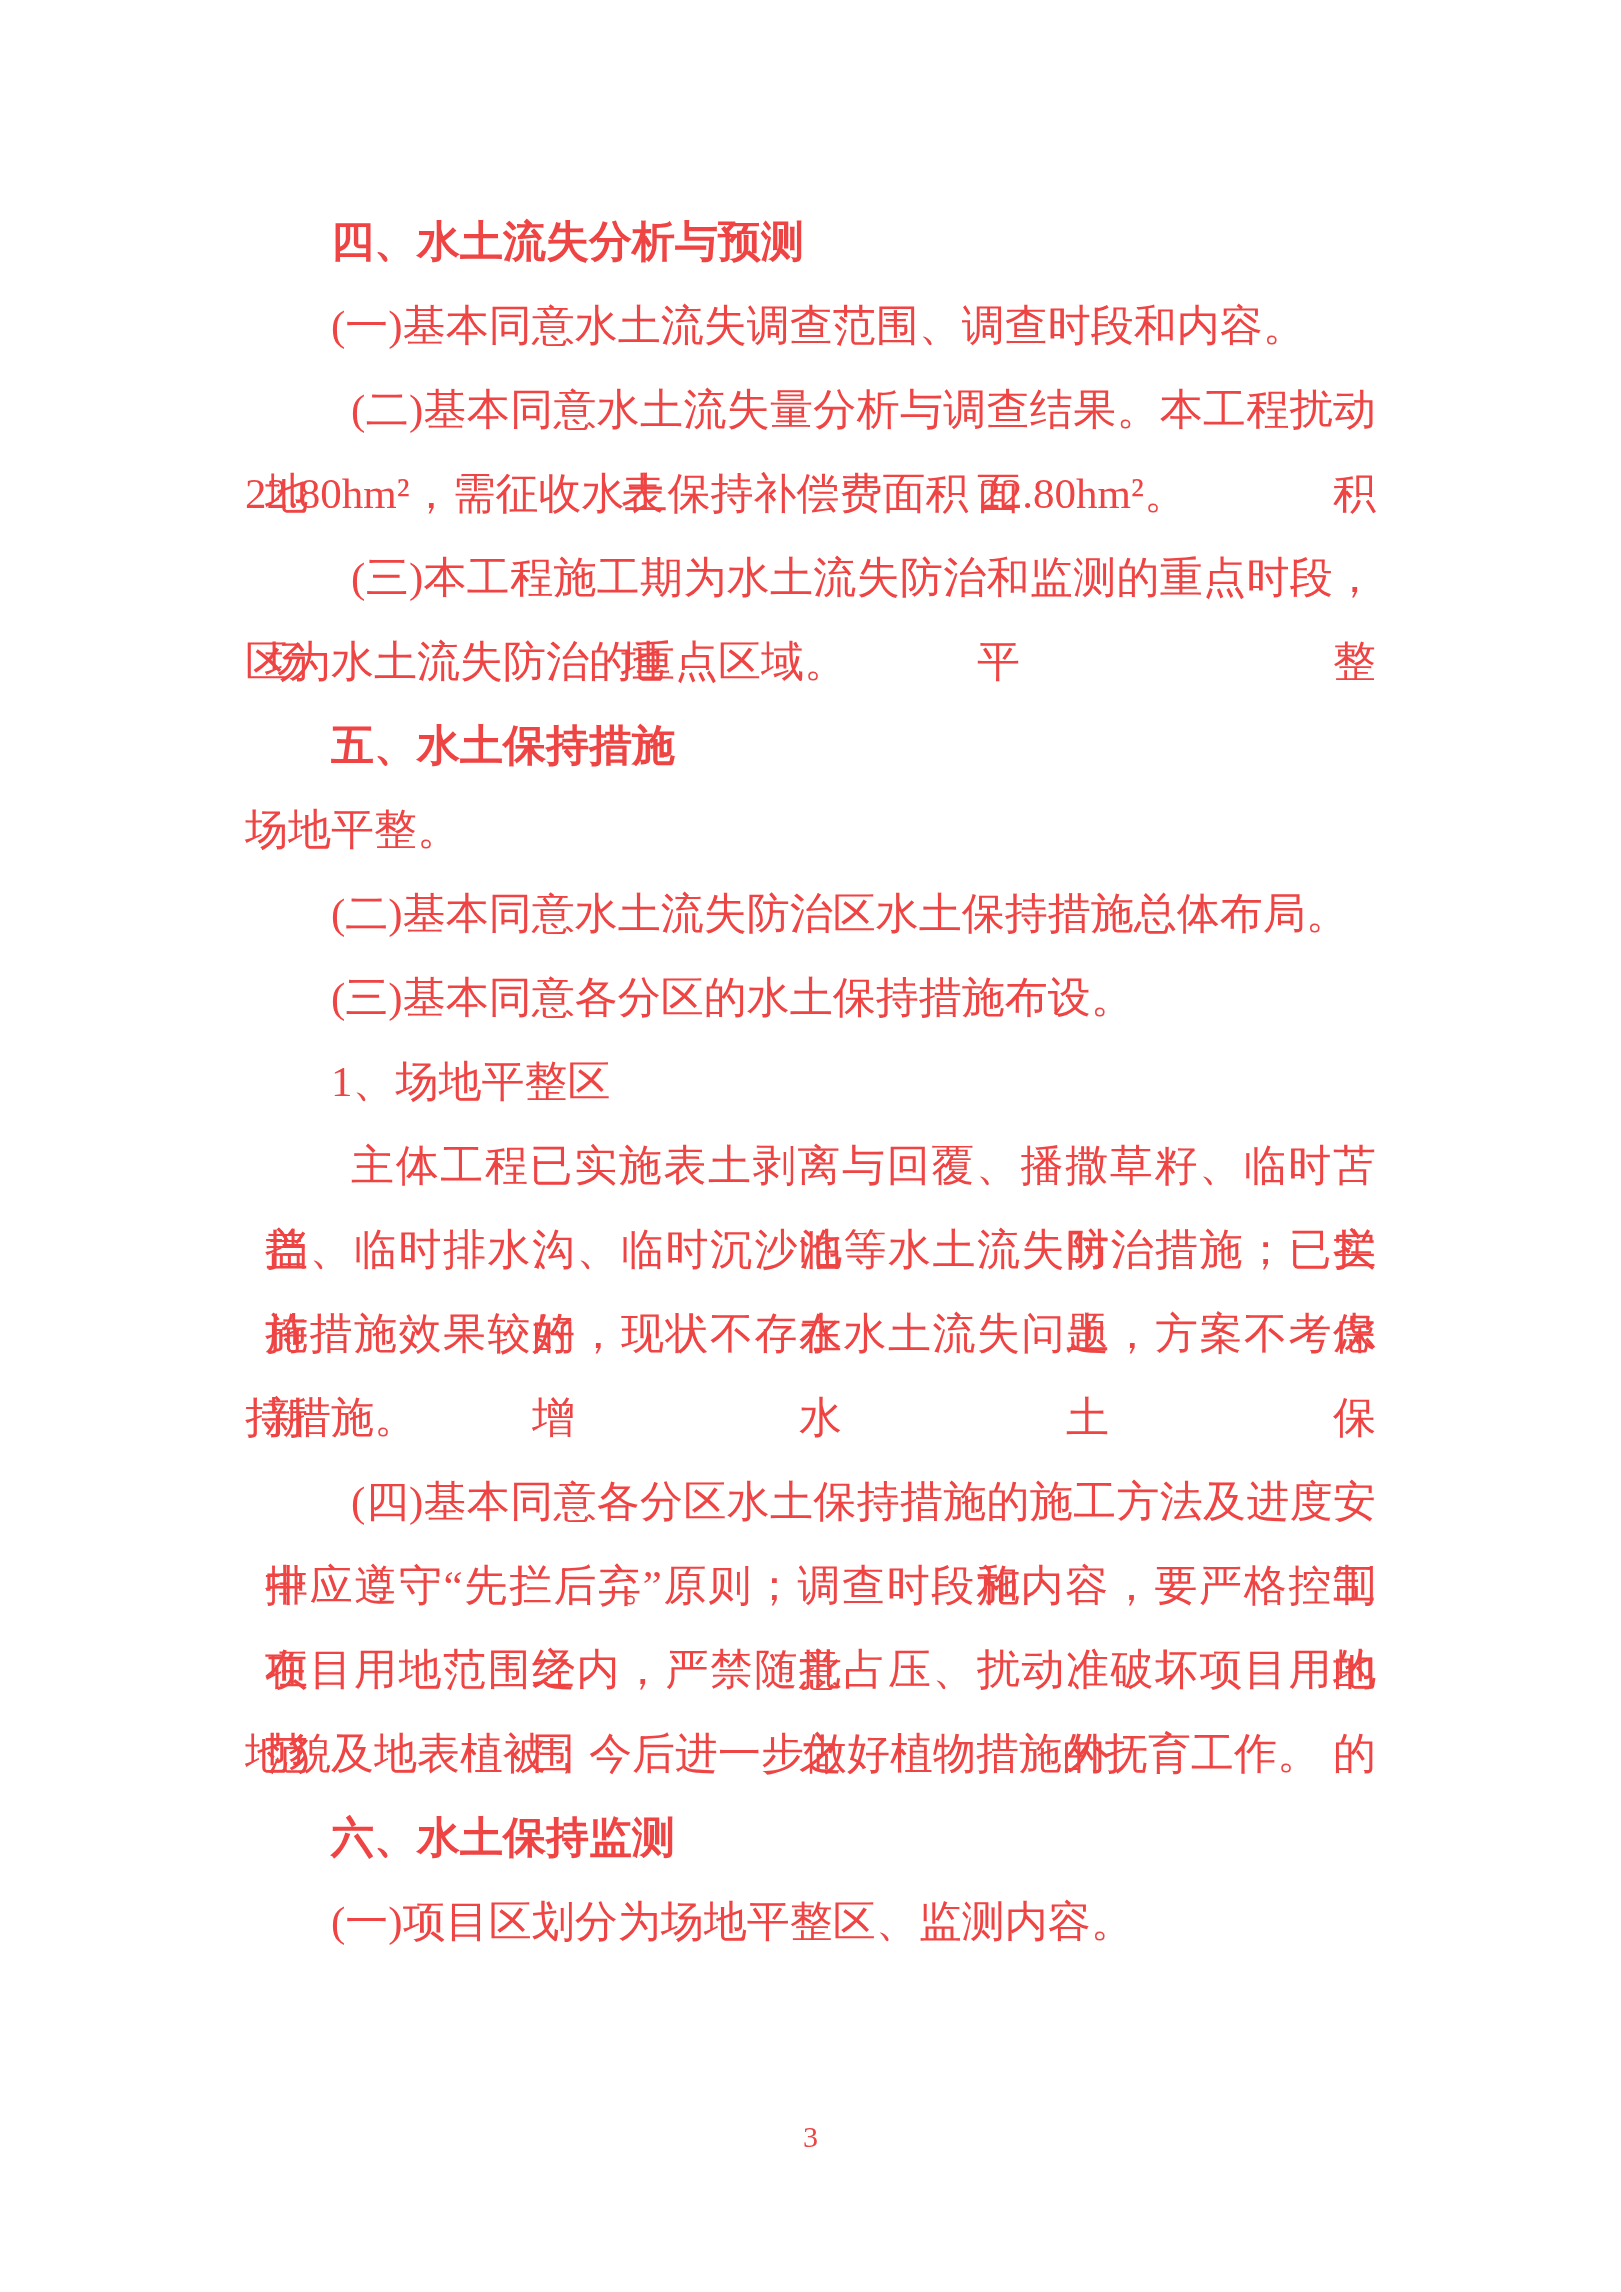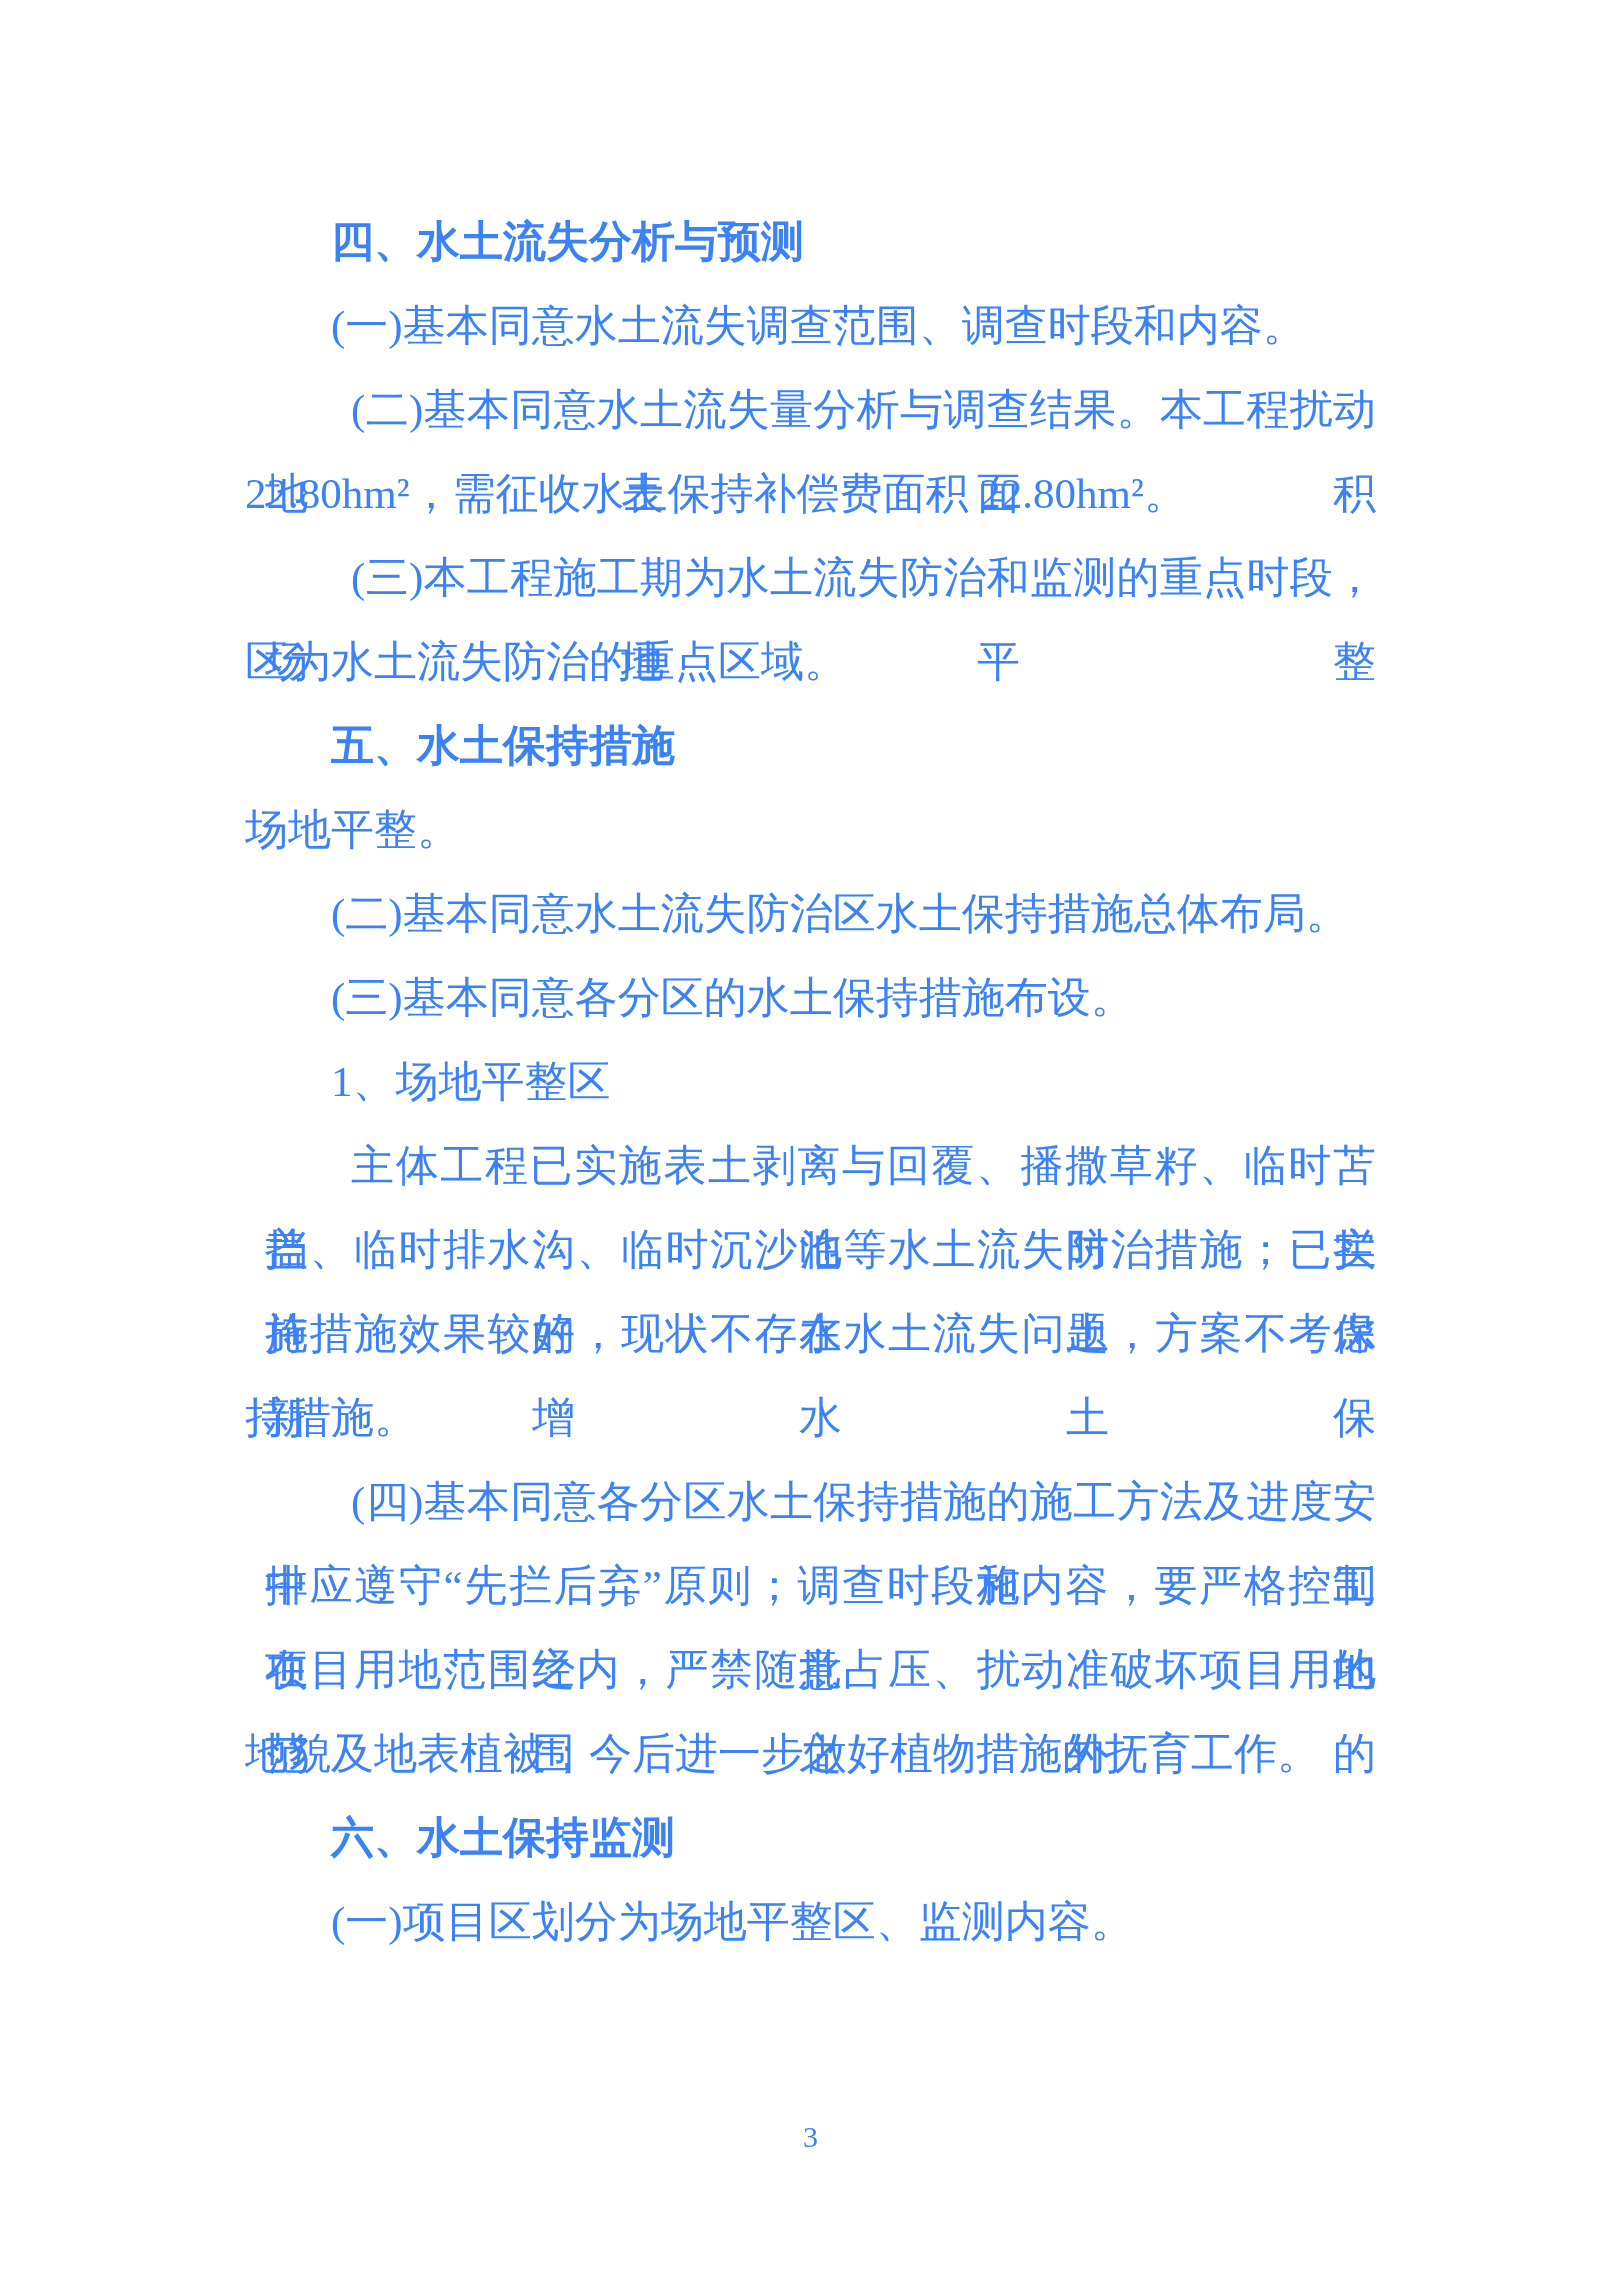--- a/index.html
+++ b/index.html
@@ -6,21 +6,21 @@
     margin: 0;
     padding: 0;
     background: #888;
   }
   .page {
     position: relative;
     width: 1621px;
     height: 2293px;
     margin: 0 auto;
     background: #ffffff;
-    color: #3b82f6;
+    color: #ef4444;
     font-family: "Liberation Serif", "DejaVu Serif", serif;
     overflow: hidden;
   }
   .content {
     position: absolute;
     left: 245px;
     top: 200px;
     width: 1131px;
   }
   .line {

